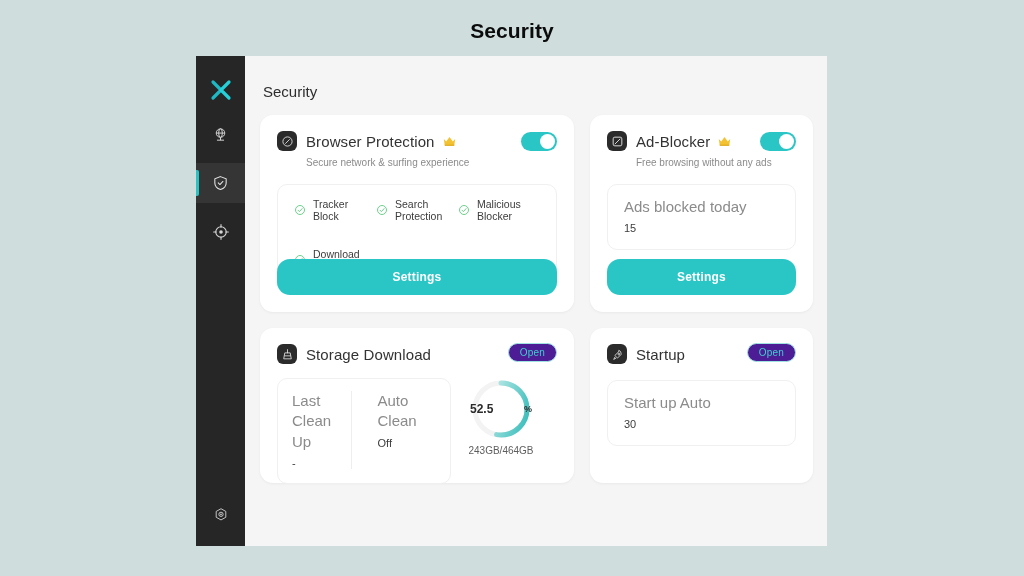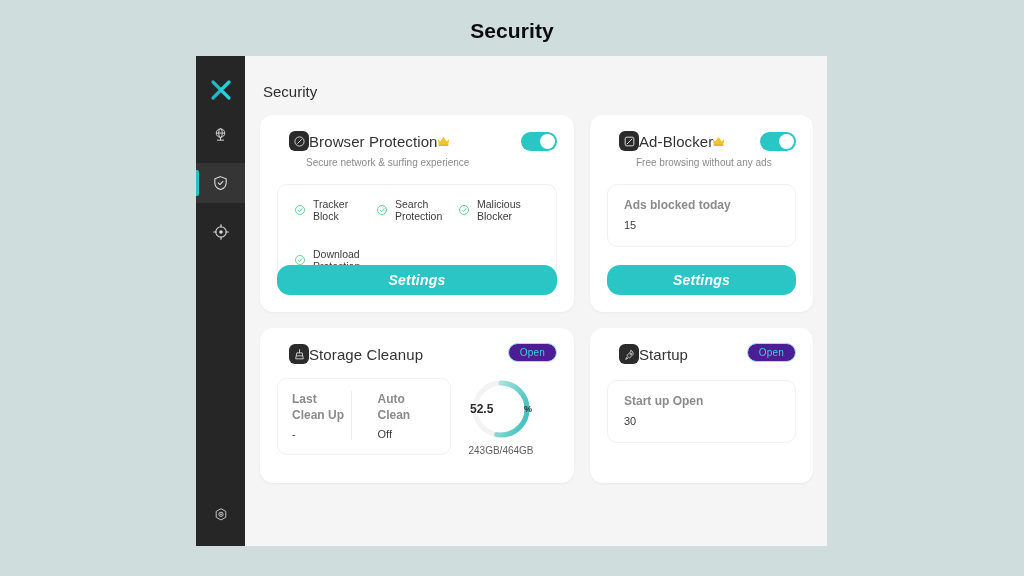--- a/index.html
+++ b/index.html
@@ -113,22 +113,21 @@
     border-radius: 13px;
     padding: 16px 17px;
     box-shadow: 0 1px 3px rgba(0,0,0,0.05);
     position: relative;
   }
 
   
   .card-head {
     display: flex;
     align-items: center;
-    gap: 0;
-    margin-left: 12px;
+    gap: 9px;
   }
   .card-icon {
     width: 20px; height: 20px;
     border-radius: 6px;
     background: #2b2b2b;
     display: flex;
     align-items: center;
     justify-content: center;
     flex: 0 0 20px;
   }
@@ -201,43 +200,42 @@
   }
   .feature svg { flex: 0 0 12px; }
 
   
   .stat-panel {
     margin-top: 16px;
     border: 1px solid #f0f0f0;
     border-radius: 10px;
     padding: 13px 16px 15px 16px;
   }
-  .stat-label { font-size: 12px; color: #8b8b8b; font-weight: bold; }
+  .stat-label { font-size: 15px; color: #8b8b8b; }
   .stat-value { font-size: 11px; color: #3c3c3c; margin-top: 7px; }
 
   
   .settings-btn {
     position: absolute;
     left: 17px;
     right: 17px;
     bottom: 17px;
-    height: 30px;
+    height: 36px;
     border-radius: 13px;
     background: #2ac6c6;
     color: #ffffff;
-    font-size: 14px;
+    font-size: 12px;
     font-weight: bold;
     display: flex;
     align-items: center;
     justify-content: center;
     border: none;
     letter-spacing: 0.2px;
     font-family: "Liberation Sans", sans-serif;
     cursor: pointer;
-    font-style: italic;
   }
 
   
   .storage-body {
     display: flex;
     margin-top: 14px;
     align-items: flex-start;
   }
   .storage-panel {
     border: 1px solid #f0f0f0;
@@ -433,21 +431,21 @@
 
       <div class="card">
         <div class="card-head">
           <span class="card-icon">
             <svg width="13" height="13" viewBox="0 0 24 24" fill="none" stroke="#e8e8e8" stroke-width="1.5">
               <line x1="12" y1="3" x2="12" y2="9" stroke-linecap="round"></line>
               <path d="M7 9 H17 L19 20 H5 Z" stroke-linejoin="round"></path>
               <line x1="6" y1="14.5" x2="18" y2="14.5"></line>
             </svg>
           </span>
-          <span class="card-title">Storage Cleanup</span>
+          <span class="card-title">Storage Download</span>
         </div>
 
         <div class="open-pill">Open</div>
 
         <div class="storage-body">
           <div class="storage-panel">
             <div class="storage-col">
               <div class="stat-label">Last Clean Up</div>
               <div class="stat-value">-</div>
             </div>
@@ -488,20 +486,20 @@
               <circle cx="14.6" cy="11.2" r="1.7"></circle>
               <path d="M7.4 16.4 L5 21 L9.6 18.6" stroke-linejoin="round"></path>
             </svg>
           </span>
           <span class="card-title">Startup</span>
         </div>
 
         <div class="open-pill">Open</div>
 
         <div class="stat-panel">
-          <div class="stat-label">Start up Open</div>
+          <div class="stat-label">Start up Auto</div>
           <div class="stat-value">30</div>
         </div>
       </div>
 
     </div>
   </div>
 </div>
 
 </body></html>

